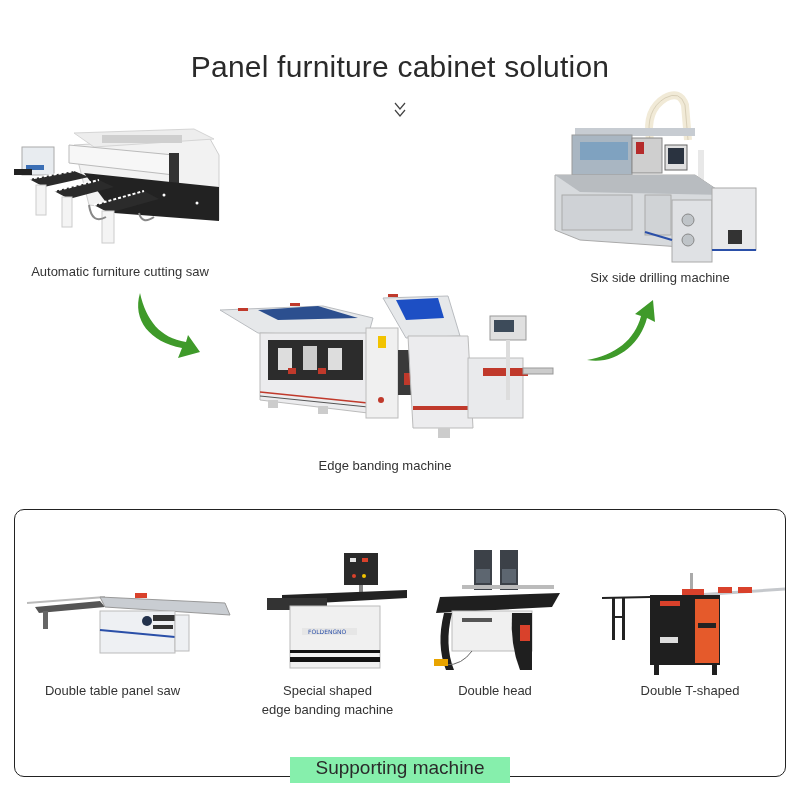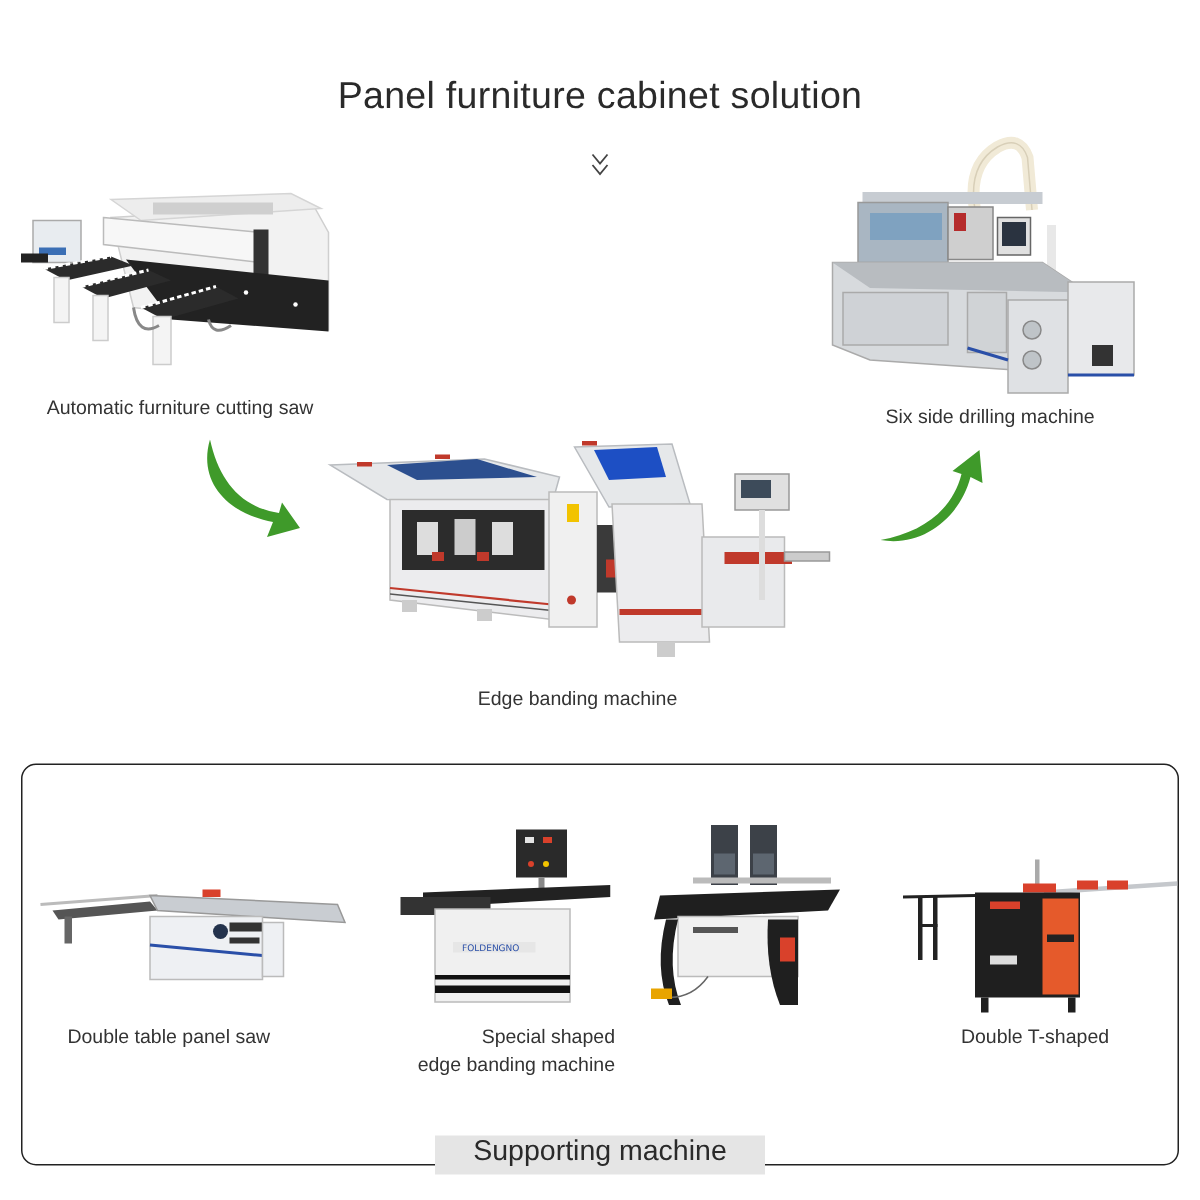--- a/index.html
+++ b/index.html
@@ -1,23 +1,23 @@
 <!DOCTYPE html>
 <html><head>
 <meta charset="utf-8">
 <style>
   * { box-sizing: border-box; margin: 0; padding: 0; }
   html, body { width: 800px; height: 800px; background: #ffffff; overflow: hidden; }
   body { position: relative; font-family: "DejaVu Sans", sans-serif; color: #333333; }
   .abs { position: absolute; }
-  .title { left: 0; top: 50px; width: 800px; text-align: center; font-size: 25px; font-weight: 300; color: #2a2a2a; letter-spacing: 0.2px; font-family: "Liberation Sans", sans-serif; }
+  .title { left: 0; top: 50px; width: 800px; text-align: center; font-size: 30px; font-weight: 300; color: #2a2a2a; letter-spacing: 0.2px; font-family: "Liberation Sans", sans-serif; }
   .chev { left: 390px; top: 100px; width: 20px; height: 20px; }
   .label { text-align: center; font-size: 13px; color: #333; font-family: "Liberation Sans", sans-serif; line-height: 19px; }
   .box { left: 14px; top: 509px; width: 772px; height: 268px; border: 1.3px solid #222; border-radius: 10px; }
-  .box-title { left: 290px; top: 757px; width: 220px; height: 26px; background: #e5e5e5; text-align: center; font-size: 19px; color: #2a2a2a; font-family: "Liberation Sans", sans-serif; }
+  .box-title { left: 290px; top: 757px; width: 220px; height: 26px; background: #86efac; text-align: center; font-size: 19px; color: #2a2a2a; font-family: "Liberation Sans", sans-serif; }
   svg { display: block; }
 </style>
 </head>
 <body>
 
 <div class="abs title">Panel furniture cabinet solution</div>
 
 <div class="abs chev">
   <svg width="20" height="20" viewBox="0 0 20 20">
     <polyline points="5,3 10,9 15,3" fill="none" stroke="#444" stroke-width="1.2"></polyline>
@@ -178,21 +178,21 @@
     <rect x="97" y="35" width="4" height="12" fill="#888"></rect>
     <polygon points="20,45 145,40 145,48 20,55" fill="#222"></polygon>
     <rect x="5" y="48" width="60" height="12" fill="#333"></rect>
     <rect x="28" y="56" width="90" height="62" fill="#f0f0f0" stroke="#bbb"></rect>
     <rect x="40" y="78" width="55" height="7" fill="#e6e6e6"></rect>
     <text x="46" y="84" font-size="6" fill="#2a4fa8" font-family="DejaVu Sans, sans-serif">FOLDENGNO</text>
     <rect x="28" y="100" width="90" height="3" fill="#111"></rect>
     <rect x="28" y="107" width="90" height="5" fill="#111"></rect>
   </svg>
 </div>
-<div class="abs label" style="left:245px;top:681px;width:165px;text-align:right;">
+<div class="abs label" style="left:245px;top:681px;width:165px;">
   <div>Special shaped</div>
   <div>edge banding machine</div>
 </div>
 
 <div class="abs" style="left:432px;top:545px;width:135px;height:130px;">
   <svg width="135" height="130" viewBox="0 0 135 130">
     <rect x="42" y="5" width="18" height="40" fill="#3c4148"></rect>
     <rect x="68" y="5" width="18" height="40" fill="#3c4148"></rect>
     <rect x="44" y="24" width="14" height="14" fill="#5d6670"></rect>
     <rect x="70" y="24" width="14" height="14" fill="#5d6670"></rect>
@@ -201,20 +201,21 @@
     <rect x="20" y="66" width="80" height="40" fill="#f0f0f0" stroke="#bbb"></rect>
     <rect x="30" y="73" width="30" height="4" fill="#555"></rect>
     <path d="M12,68 Q4,100 14,125 L22,125 Q12,100 20,68 Z" fill="#1f1f1f"></path>
     <path d="M80,68 L100,68 L100,125 L88,125 Q78,100 80,68 Z" fill="#1f1f1f"></path>
     <rect x="88" y="80" width="10" height="16" fill="#d9412b"></rect>
     <path d="M40,106 Q30,120 14,120" fill="none" stroke="#666" stroke-width="1"></path>
     <rect x="2" y="114" width="14" height="7" fill="#e8a400"></rect>
   </svg>
 </div>
 <div class="abs label" style="left:415px;top:681px;width:160px;">
+  <div>Double head</div>
 </div>
 
 <div class="abs" style="left:600px;top:565px;width:185px;height:115px;">
   <svg width="185" height="115" viewBox="0 0 185 115">
     <line x1="2" y1="33" x2="50" y2="32" stroke="#222" stroke-width="2"></line>
     <rect x="12" y="33" width="3" height="42" fill="#222"></rect>
     <rect x="22" y="33" width="3" height="42" fill="#222"></rect>
     <line x1="12" y1="52" x2="25" y2="52" stroke="#222" stroke-width="2"></line>
     <line x1="96" y1="30" x2="185" y2="24" stroke="#c5c8cc" stroke-width="3"></line>
     <rect x="118" y="22" width="14" height="6" fill="#d9412b"></rect>

